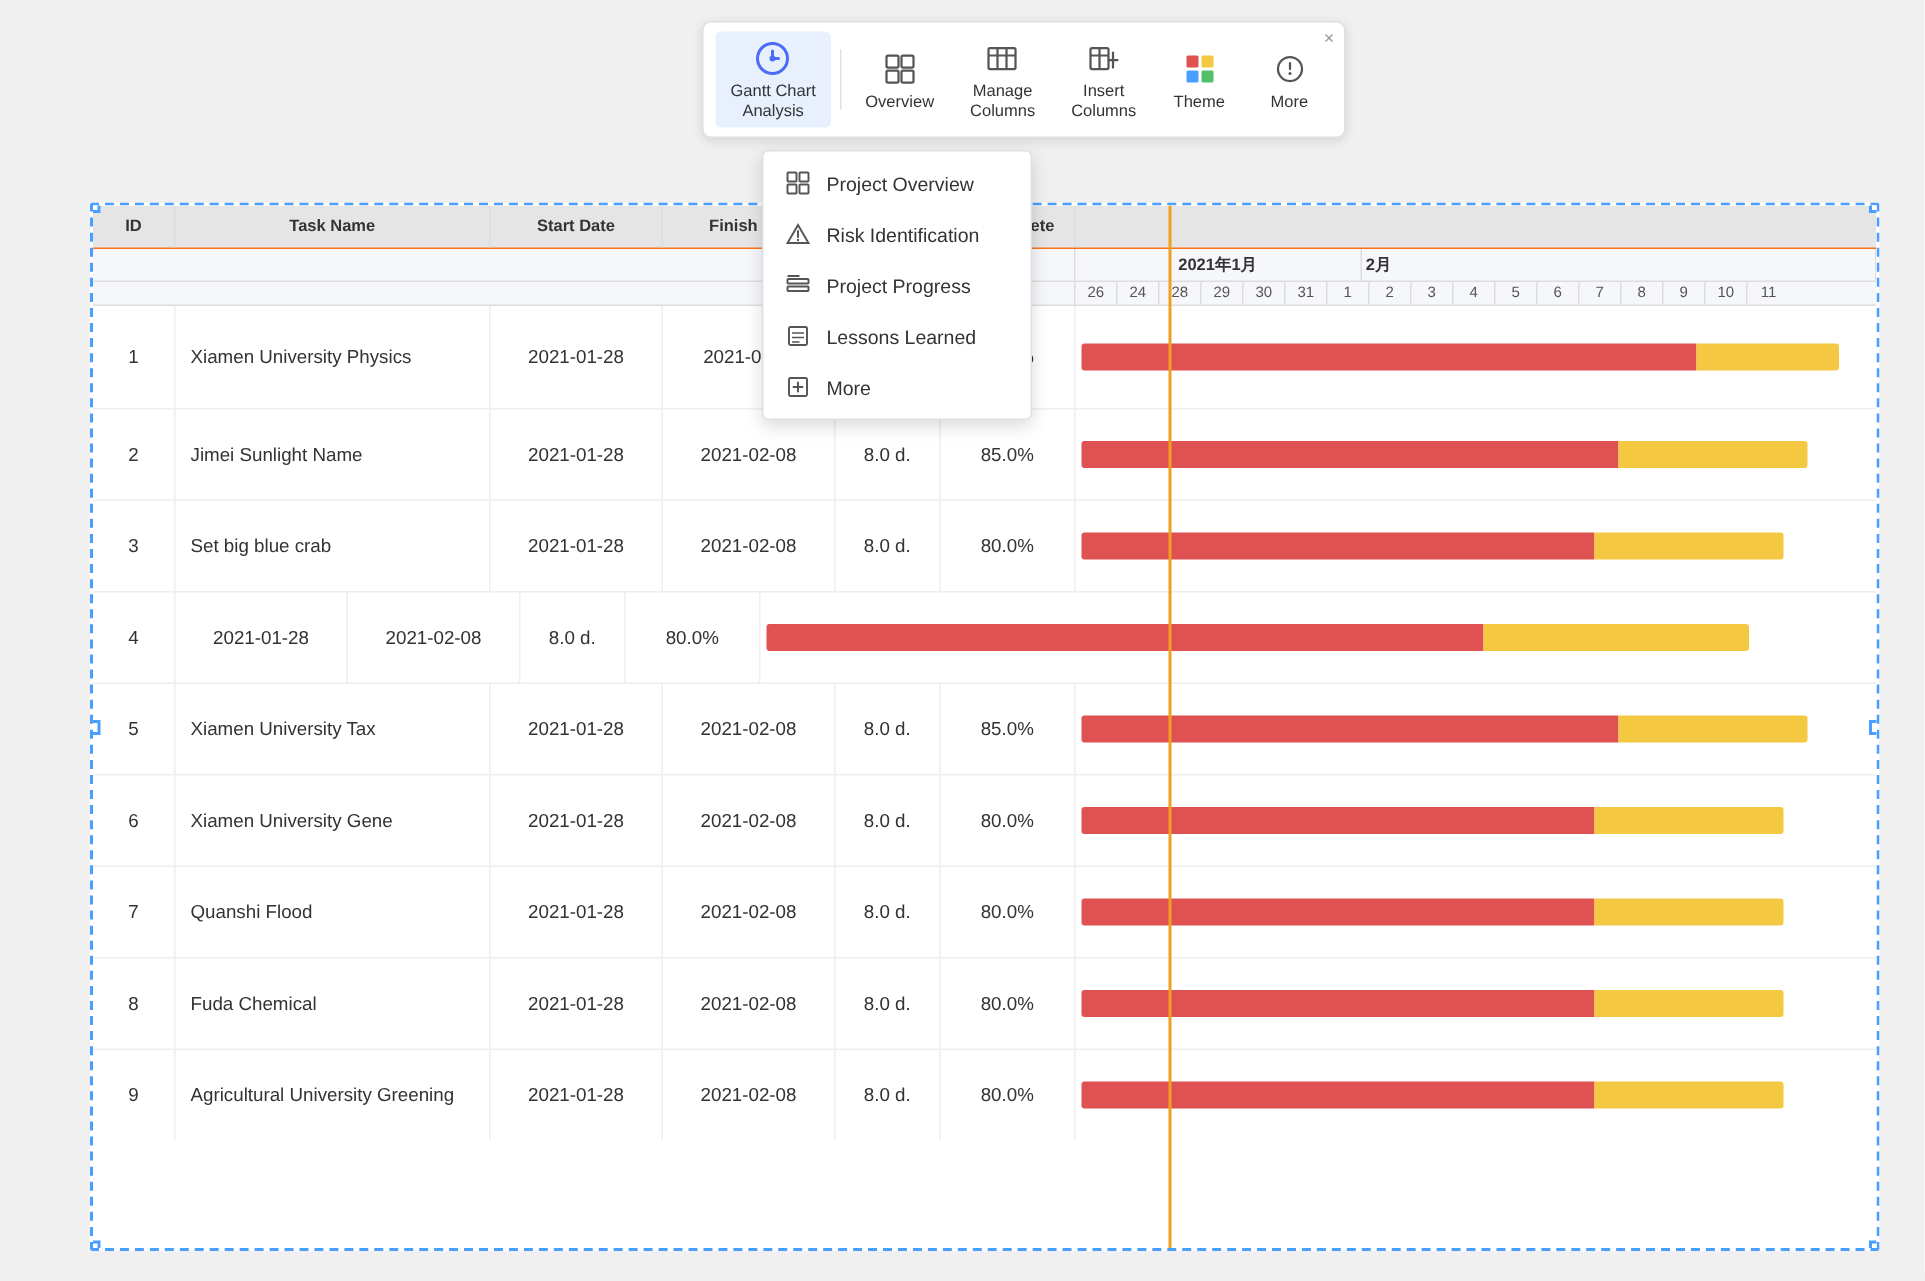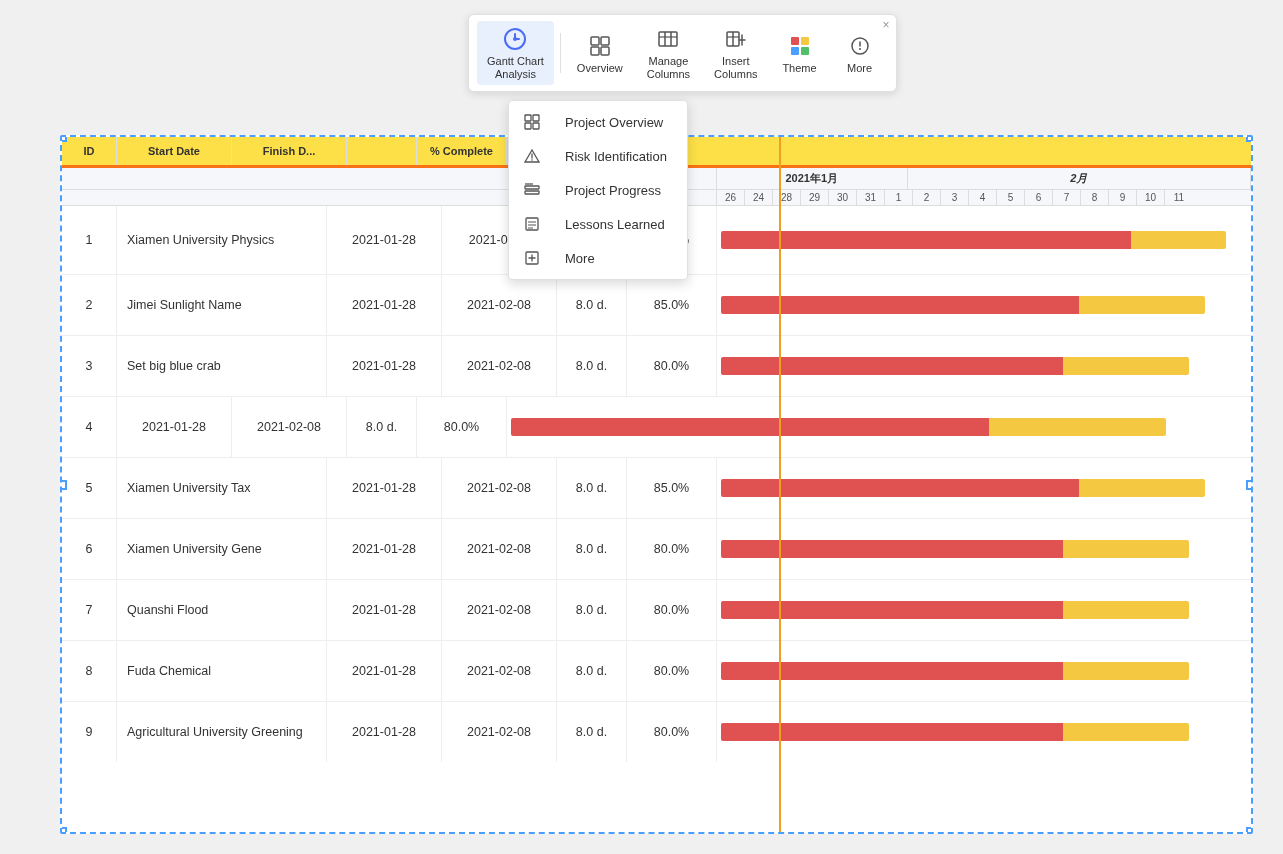--- a/index.html
+++ b/index.html
@@ -77,21 +77,21 @@
       border-radius: 4px;
       box-shadow: 0 4px 12px rgba(0,0,0,0.15);
       padding: 4px 0;
       min-width: 180px;
       z-index: 200;
     }
     .dropdown-item {
       display: flex;
       align-items: center;
       padding: 8px 14px;
-      gap: 24px;
+      gap: 10px;
       cursor: pointer;
       font-size: 13px;
       color: #333;
     }
     .dropdown-icon {
       width: 18px;
       height: 18px;
       display: flex;
       align-items: center;
       justify-content: center;
@@ -162,24 +162,24 @@
       display: flex;
       align-items: center;
       justify-content: center;
       text-align: center;
     }
     .th-cell:last-child { border-right: none; }
 
     
     .month-row {
       display: flex;
-      border-bottom: 3px solid #f97316;
+      border-bottom: 1px solid #f97316;
       font-size: 11px;
       color: #333;
-      background: #fde047;
+      background: #e5e5e5;
       flex-shrink: 0;
     }
     .month-cell {
       flex: 1;
       padding: 3px 4px;
       border-right: 1px solid #ddd;
       text-align: center;
       font-size: 11px;
       font-weight: 600;
     }
@@ -404,41 +404,44 @@
   <div class="handle br"></div>
   <div class="handle ml"></div>
   <div class="handle mr"></div>
 
   <div class="gantt-table">
 
     <div class="table-header month-row">
       <div class="th-cell col-id">
         <span>ID</span>
       </div>
+      <div class="th-cell col-task">
+        <span>Task Name</span>
+      </div>
       <div class="th-cell col-start">
         <span>Start Date</span>
       </div>
       <div class="th-cell col-finish">
         <span>Finish D...</span>
       </div>
       <div class="th-cell col-duration">
         <span></span>
       </div>
       <div class="th-cell col-complete">
         <span>% Complete</span>
       </div>
       <div class="th-cell col-gantt"></div>
     </div>
 
     <div class="month-row" style="display:flex; background:#f5f7fa; border-bottom:1px solid #ddd; font-size:11px;">
       <div style="width:655px; min-width:655px; border-right:1px solid #ddd;"></div>
       <div class="month-cell" style="flex: 6; text-align:center; padding:3px; border-right:1px solid #ddd; font-weight:600;">
         <span>2021年1月</span>
       </div>
-      <div class="month-cell" style="flex: 11; text-align:center; padding:3px; font-weight:600;font-style:italic;">
+      <div class="month-cell" style="flex: 11; text-align:left; padding:3px; font-weight:600;">
         <span>2月</span>
       </div>
     </div>
 
     <div class="day-row">
       <div class="day-spacer"></div>
       <div class="day-cell">26</div>
       <div class="day-cell">24</div>
       <div class="day-cell">28</div>
       <div class="day-cell">29</div>

